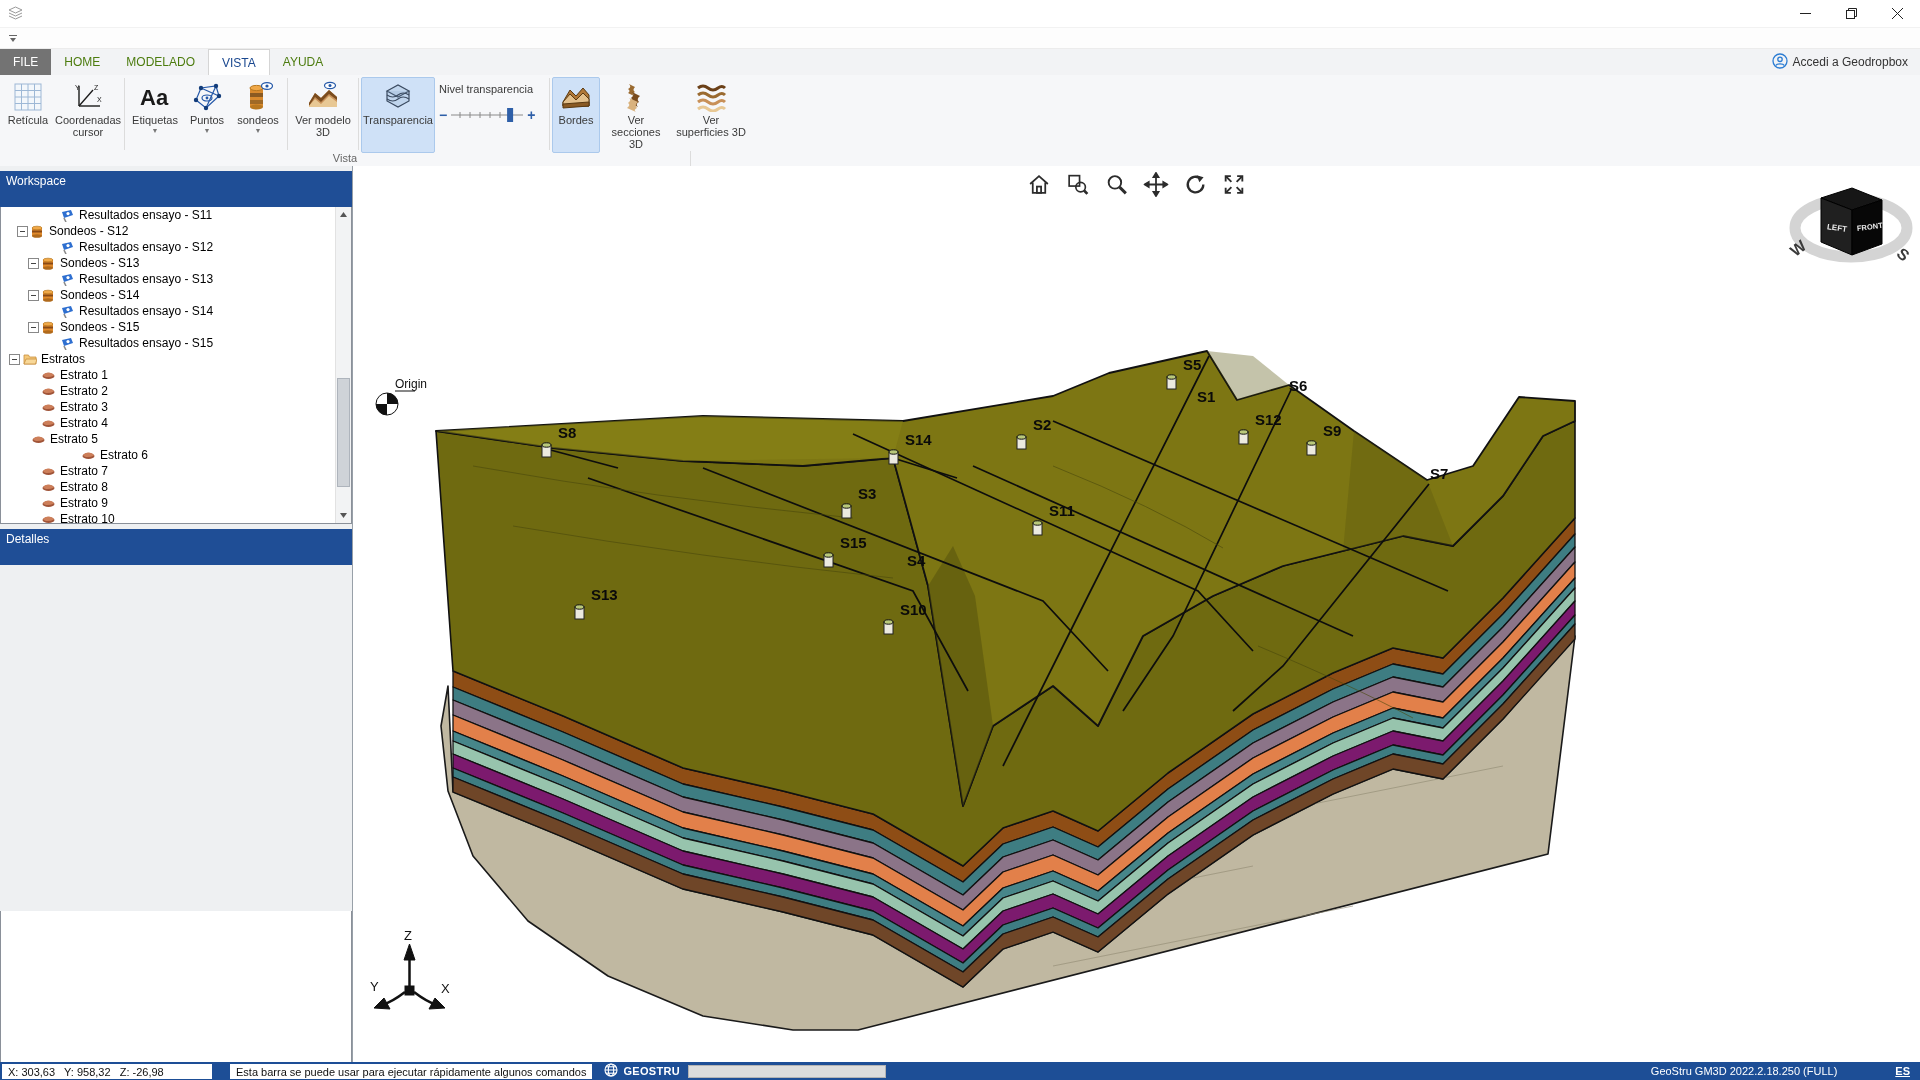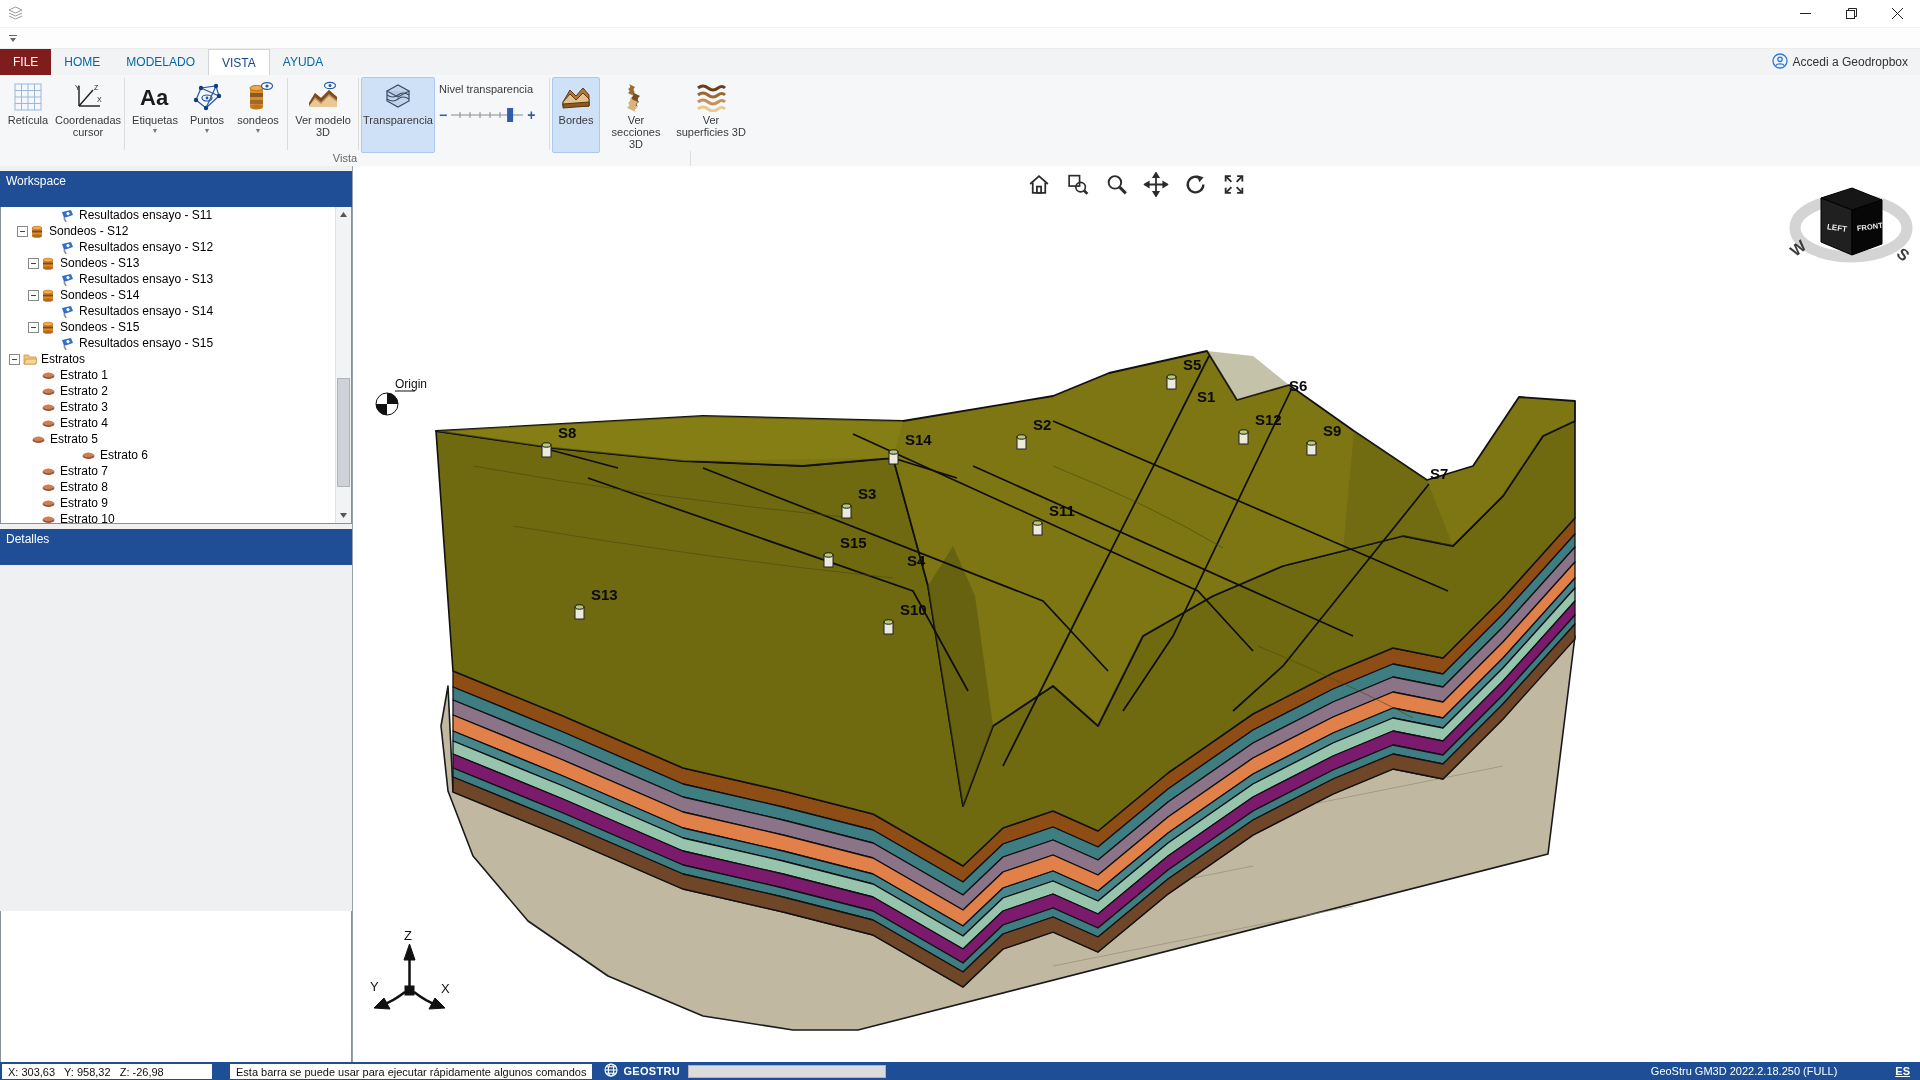--- a/index.html
+++ b/index.html
@@ -6,22 +6,22 @@
     font-family:"Liberation Sans",sans-serif;background:#fff;-webkit-font-smoothing:antialiased;}
   
   .titlebar{height:27px;background:#fff;position:relative;border-bottom:1px solid #f2f2f2;}
   .appicon{position:absolute;left:8px;top:6px;}
   .winbtns{position:absolute;right:0;top:0;display:flex;}
   .winbtn{width:46px;height:27px;display:flex;align-items:center;justify-content:center;color:#222;}
   
   .qat{height:20px;background:#fdfdfd;border-bottom:1px solid #ececec;display:flex;align-items:center;padding-left:8px;}
   
   .tabrow{height:26px;background:#f2f3f5;display:flex;align-items:stretch;position:relative;}
-  .tab{padding:0 13px;font-size:12px;color:#0369a1;display:flex;align-items:center;cursor:default;}
-  .tab.file{background:#7f1d1d;color:#fff;}
+  .tab{padding:0 13px;font-size:12px;color:#4d7c0f;display:flex;align-items:center;cursor:default;}
+  .tab.file{background:#737373;color:#fff;}
   .tab.active{background:#fff;border:1px solid #d5d5d5;border-bottom:1px solid #fff;color:#19478f;margin-bottom:-1px;}
   .account{position:absolute;right:12px;top:0;height:26px;display:flex;align-items:center;gap:5px;font-size:12px;color:#333;}
   
   .ribbon{height:92px;background:#f6f7f9;border-bottom:1px solid #cfcfcf;position:relative;}
   .ribbon-inner{display:flex;align-items:flex-start;padding:2px 0 0 2px;height:74px;}
   .vdiv{width:1px;background:#dcdcdc;height:72px;margin:1px 2px;}
   .rbtn{height:72px;display:flex;flex-direction:column;align-items:center;padding:2px 3px 0 3px;
         font-size:11px;color:#3a3a3a;text-align:center;line-height:12px;border:1px solid transparent;border-radius:2px;}
   .rbtn .ricon{height:34px;display:flex;align-items:center;justify-content:center;}
   .rbtn.active{background:#cfe1f7;border:1px solid #abc9ec;}

